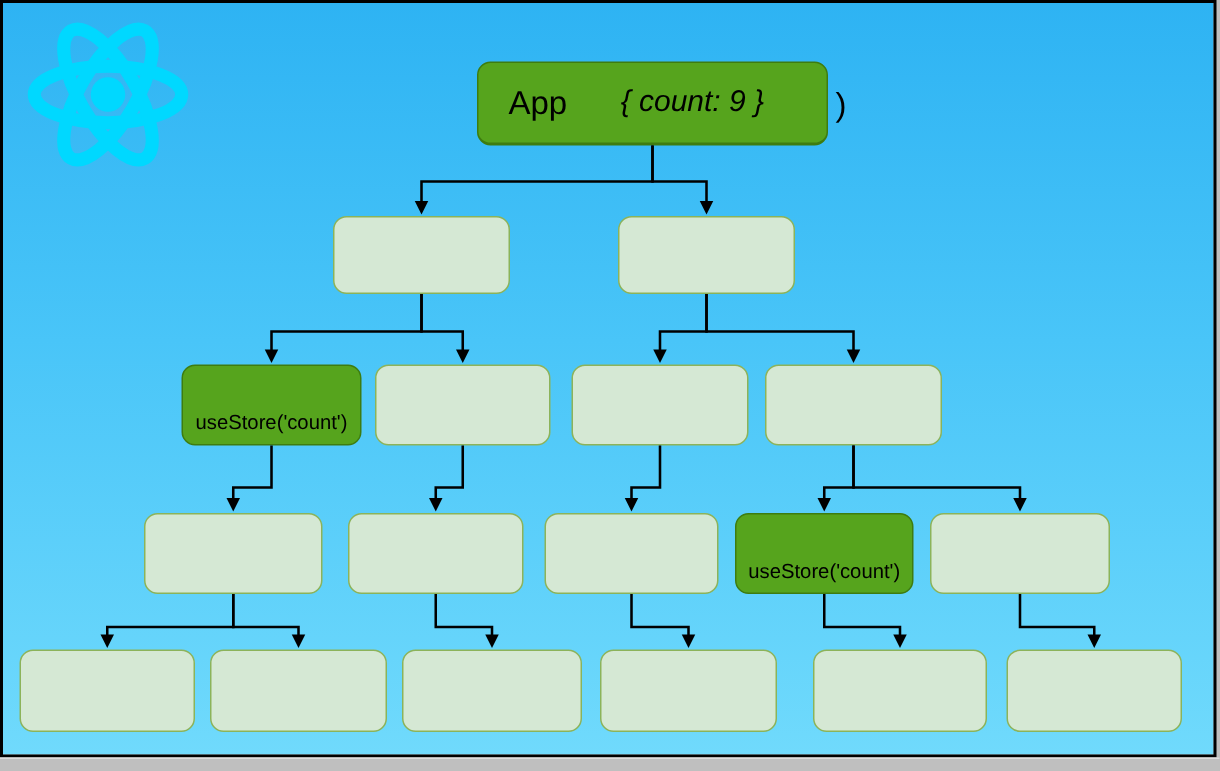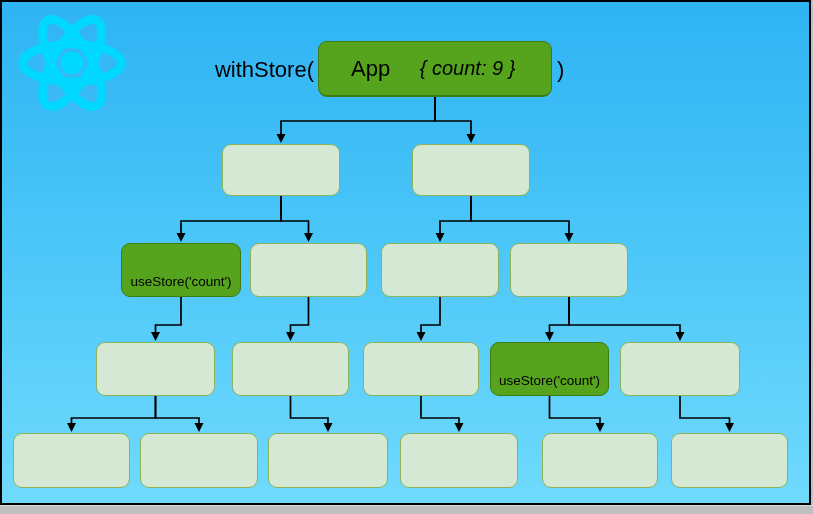--- a/index.html
+++ b/index.html
@@ -40,21 +40,21 @@
   }
   .node.highlight{
     background:var(--hl-fill);
     border:1px solid var(--hl-border);
   }
   .node.app{
     background:var(--hl-fill);
     border:1px solid var(--hl-border);
     border-bottom-width:2px;
     justify-content:flex-start;
-    padding:0 6px 0 32px;
+    padding:0 6px 0 20px;
   }
   .app-label{font-size:22px;color:#000;}
   .state-label{flex:1;text-align:center;font-style:italic;font-size:20px;color:#000;}
   .node-label{font-size:13.5px;color:#000;text-align:left;margin-top:22px;}
 
   #edge-layer{position:absolute;left:0;top:0;width:813px;height:505px;pointer-events:none;}
 </style>
 </head>
 <body>
 
@@ -63,21 +63,20 @@
 
     <svg class="react-logo" viewBox="-135 -122 270 244" aria-hidden="true">
       <g stroke-width="19" fill="none">
         <ellipse rx="107" ry="41"></ellipse>
         <ellipse rx="107" ry="41" transform="rotate(60)"></ellipse>
         <ellipse rx="107" ry="41" transform="rotate(120)"></ellipse>
       </g>
       <circle r="25"></circle>
     </svg>
 
-    <span id="hdr-prefix" class="hdr-text">withStore(</span>
     <span id="hdr-suffix" class="hdr-text">)</span>
 
     <div id="node-layer">
         <div class="node app" style="left: 318px; top: 41px; width: 234px; height: 56px;">
           <span class="app-label">App</span>
           <span class="state-label">{ count: 9 }</span>
         </div>
         <div class="node plain" style="left: 222px; top: 144px; width: 118px; height: 52px;"></div>
         <div class="node plain" style="left: 412px; top: 144px; width: 118px; height: 52px;"></div>
         <div class="node highlight" style="left: 121px; top: 243px; width: 120px; height: 54px;">

